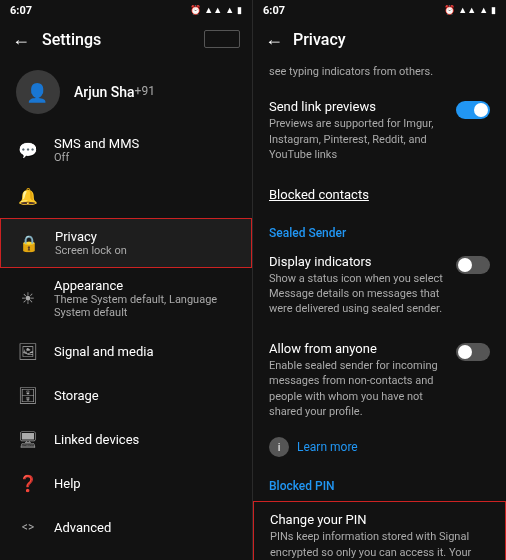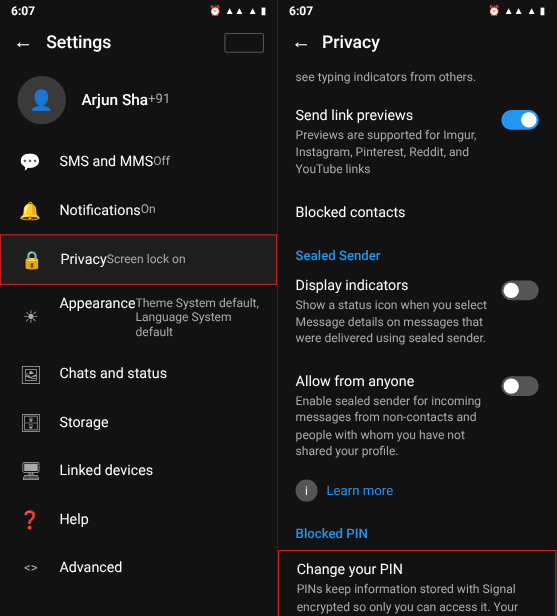--- a/index.html
+++ b/index.html
@@ -106,21 +106,21 @@
       width: 24px;
       height: 24px;
       display: flex;
       align-items: center;
       justify-content: center;
       color: #aaaaaa;
       font-size: 16px;
       flex-shrink: 0;
     }
 
-    .menu-text { display: flex; flex-direction: row; }
+    .menu-text { display: flex; flex-direction: column; }
     .menu-label { font-size: 13px; color: #ffffff; }
     .menu-sub { font-size: 11px; color: #aaaaaa; }
 
     
     .right-panel {
       width: 253px;
       height: 560px;
       background: #121212;
       display: flex;
       flex-direction: column;
@@ -233,20 +233,21 @@
     }
 
     .divider {
       height: 1px;
       background: #2a2a2a;
       margin: 2px 0;
     }
 
     .blocked-contacts-item {
       padding: 10px 16px;
+      text-decoration: underline;
     }
 
     .blocked-title {
       font-size: 13px;
       color: #ffffff;
     }
   </style>
 </head>
 <body>
 
@@ -281,24 +282,20 @@
   <div class="menu-item">
     <div class="menu-icon">💬</div>
     <div class="menu-text">
       <span class="menu-label">SMS and MMS</span>
       <span class="menu-sub">Off</span>
     </div>
   </div>
 
   <div class="menu-item">
     <div class="menu-icon">🔔</div>
-    <div class="menu-text">
-      <span class="menu-label">Notifications</span>
-      <span class="menu-sub">On</span>
-    </div>
   </div>
 
   <div class="menu-item highlighted">
     <div class="menu-icon">🔒</div>
     <div class="menu-text">
       <span class="menu-label">Privacy</span>
       <span class="menu-sub">Screen lock on</span>
     </div>
   </div>
 
@@ -306,21 +303,21 @@
     <div class="menu-icon">☀</div>
     <div class="menu-text">
       <span class="menu-label">Appearance</span>
       <span class="menu-sub">Theme System default, Language System default</span>
     </div>
   </div>
 
   <div class="menu-item">
     <div class="menu-icon">🖼</div>
     <div class="menu-text">
-      <span class="menu-label">Chats and status</span>
+      <span class="menu-label">Signal and media</span>
     </div>
   </div>
 
   <div class="menu-item">
     <div class="menu-icon">🗄</div>
     <div class="menu-text">
       <span class="menu-label">Storage</span>
     </div>
   </div>
 

